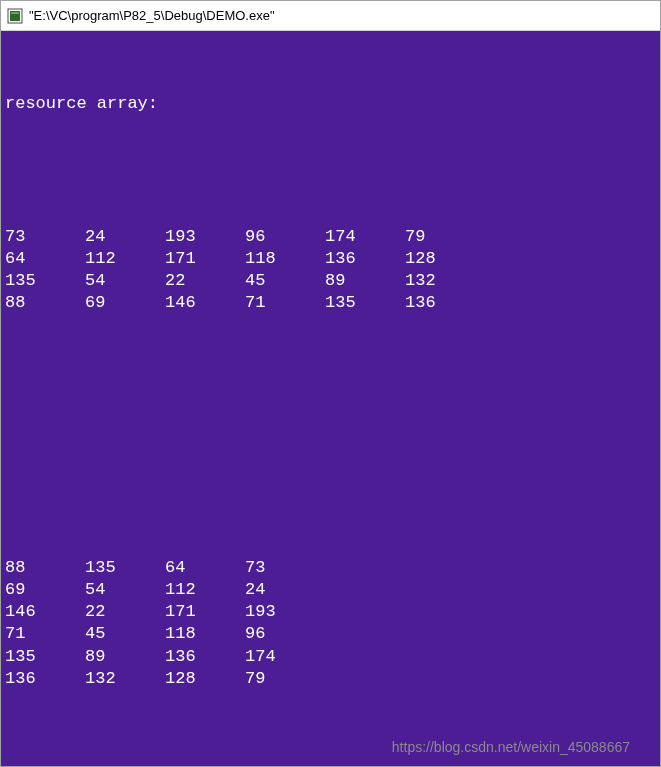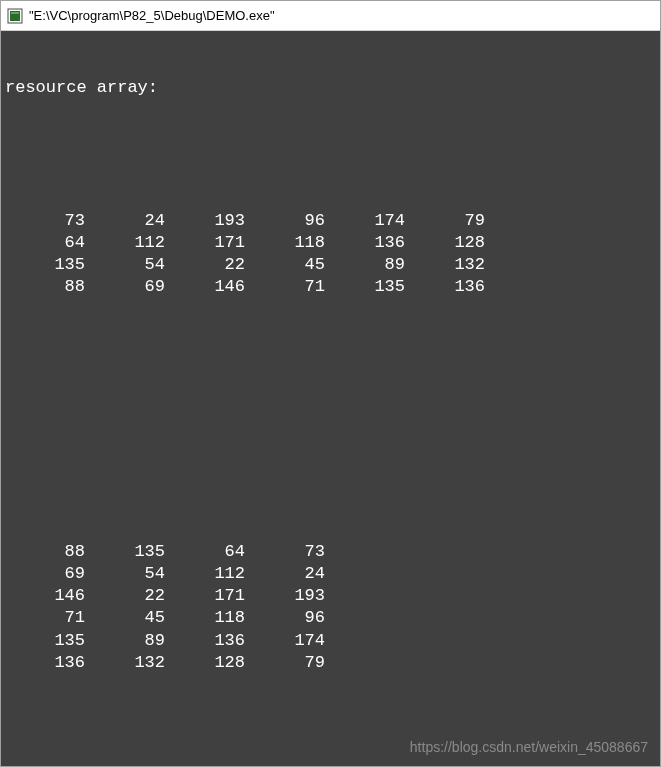--- a/index.html
+++ b/index.html
@@ -36,48 +36,47 @@
       display: flex;
       align-items: center;
       justify-content: center;
     }
     .title-text {
       font-size: 13px;
       color: #000;
     }
     .console {
       flex: 1;
-      background: #404040;
+      background: #4c1d95;
       color: #fff;
       font-family: "NSimSun", "SimSun", "Courier New", monospace;
       font-size: 17px;
       line-height: 1.3;
-      padding: 2px 4px;
+      padding: 18px 4px;
       position: relative;
       white-space: pre;
       overflow: hidden;
     }
     .console-line {
       min-height: 1.3em;
     }
     .watermark {
       position: absolute;
       bottom: 10px;
-      right: 12px;
+      right: 30px;
       color: #8a8a8a;
       font-size: 14px;
       font-family: Arial, sans-serif;
     }
     .row {
       display: flex;
     }
     .cell {
       width: 80px;
       flex-shrink: 0;
-      text-align: right;
     }
   </style>
 </head>
 <body>
 
 <div class="window">
   <div class="titlebar">
     <span class="window-icon">
       <svg width="16" height="16" viewBox="0 0 16 16">
         <rect x="1" y="1" width="14" height="14" fill="none" stroke="#4a4a4a" stroke-width="1"></rect>

